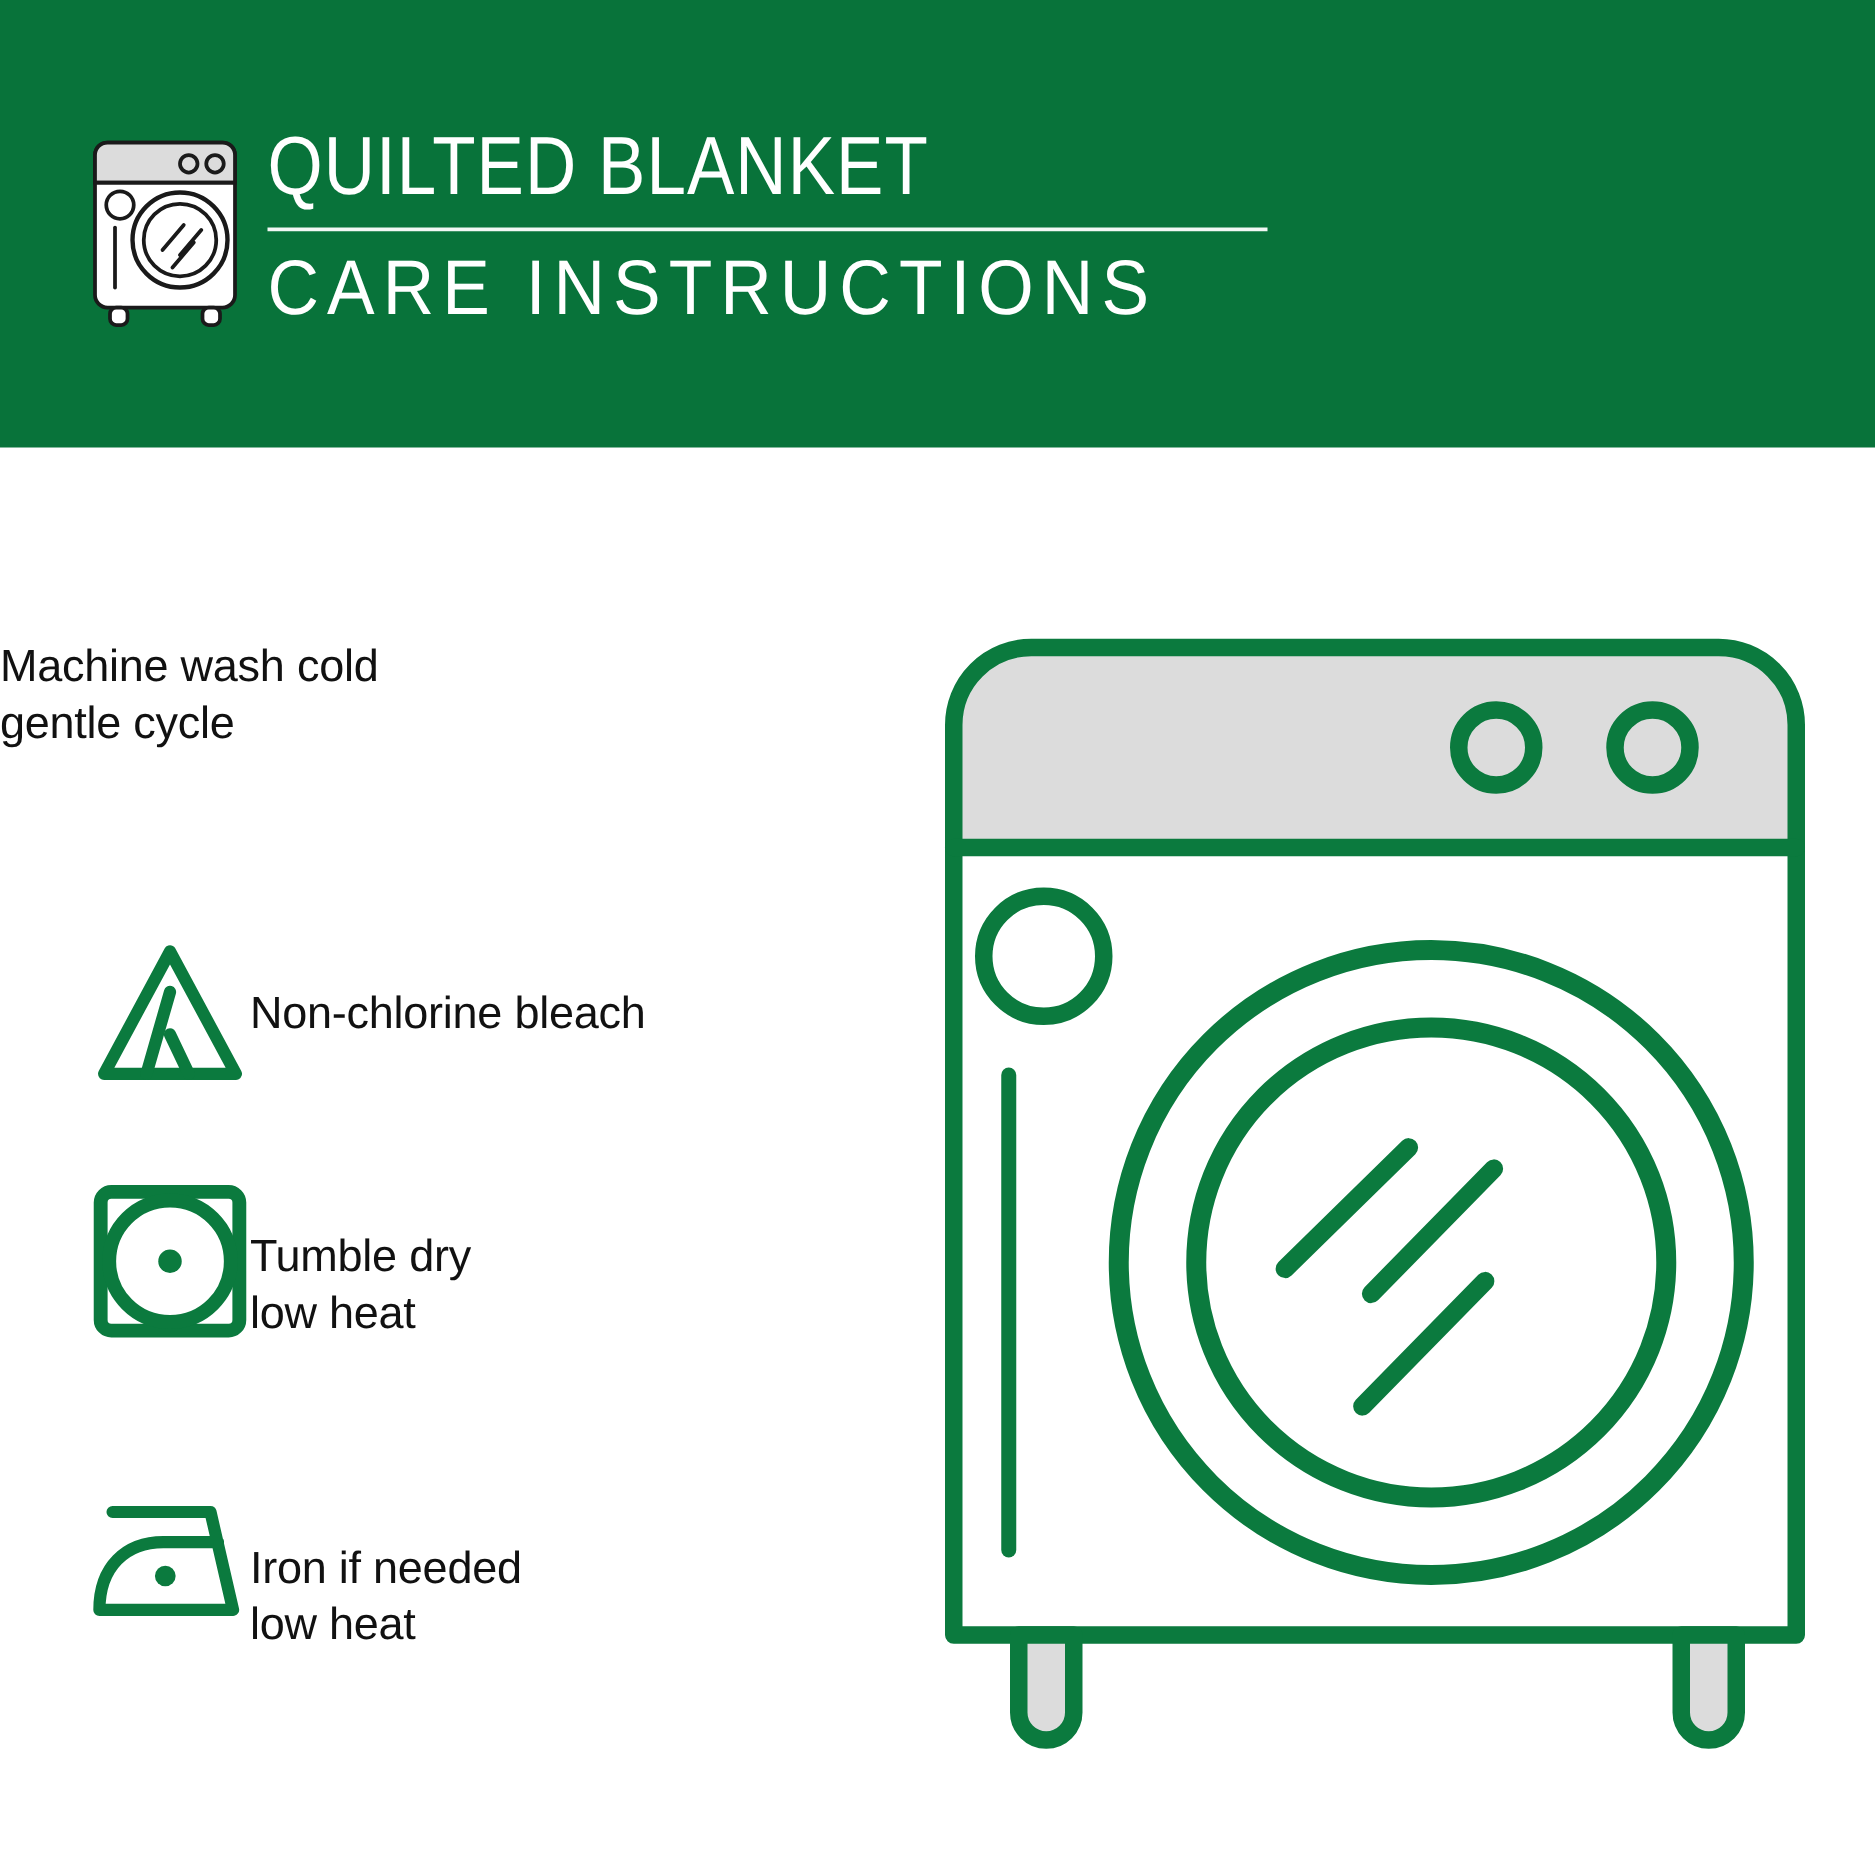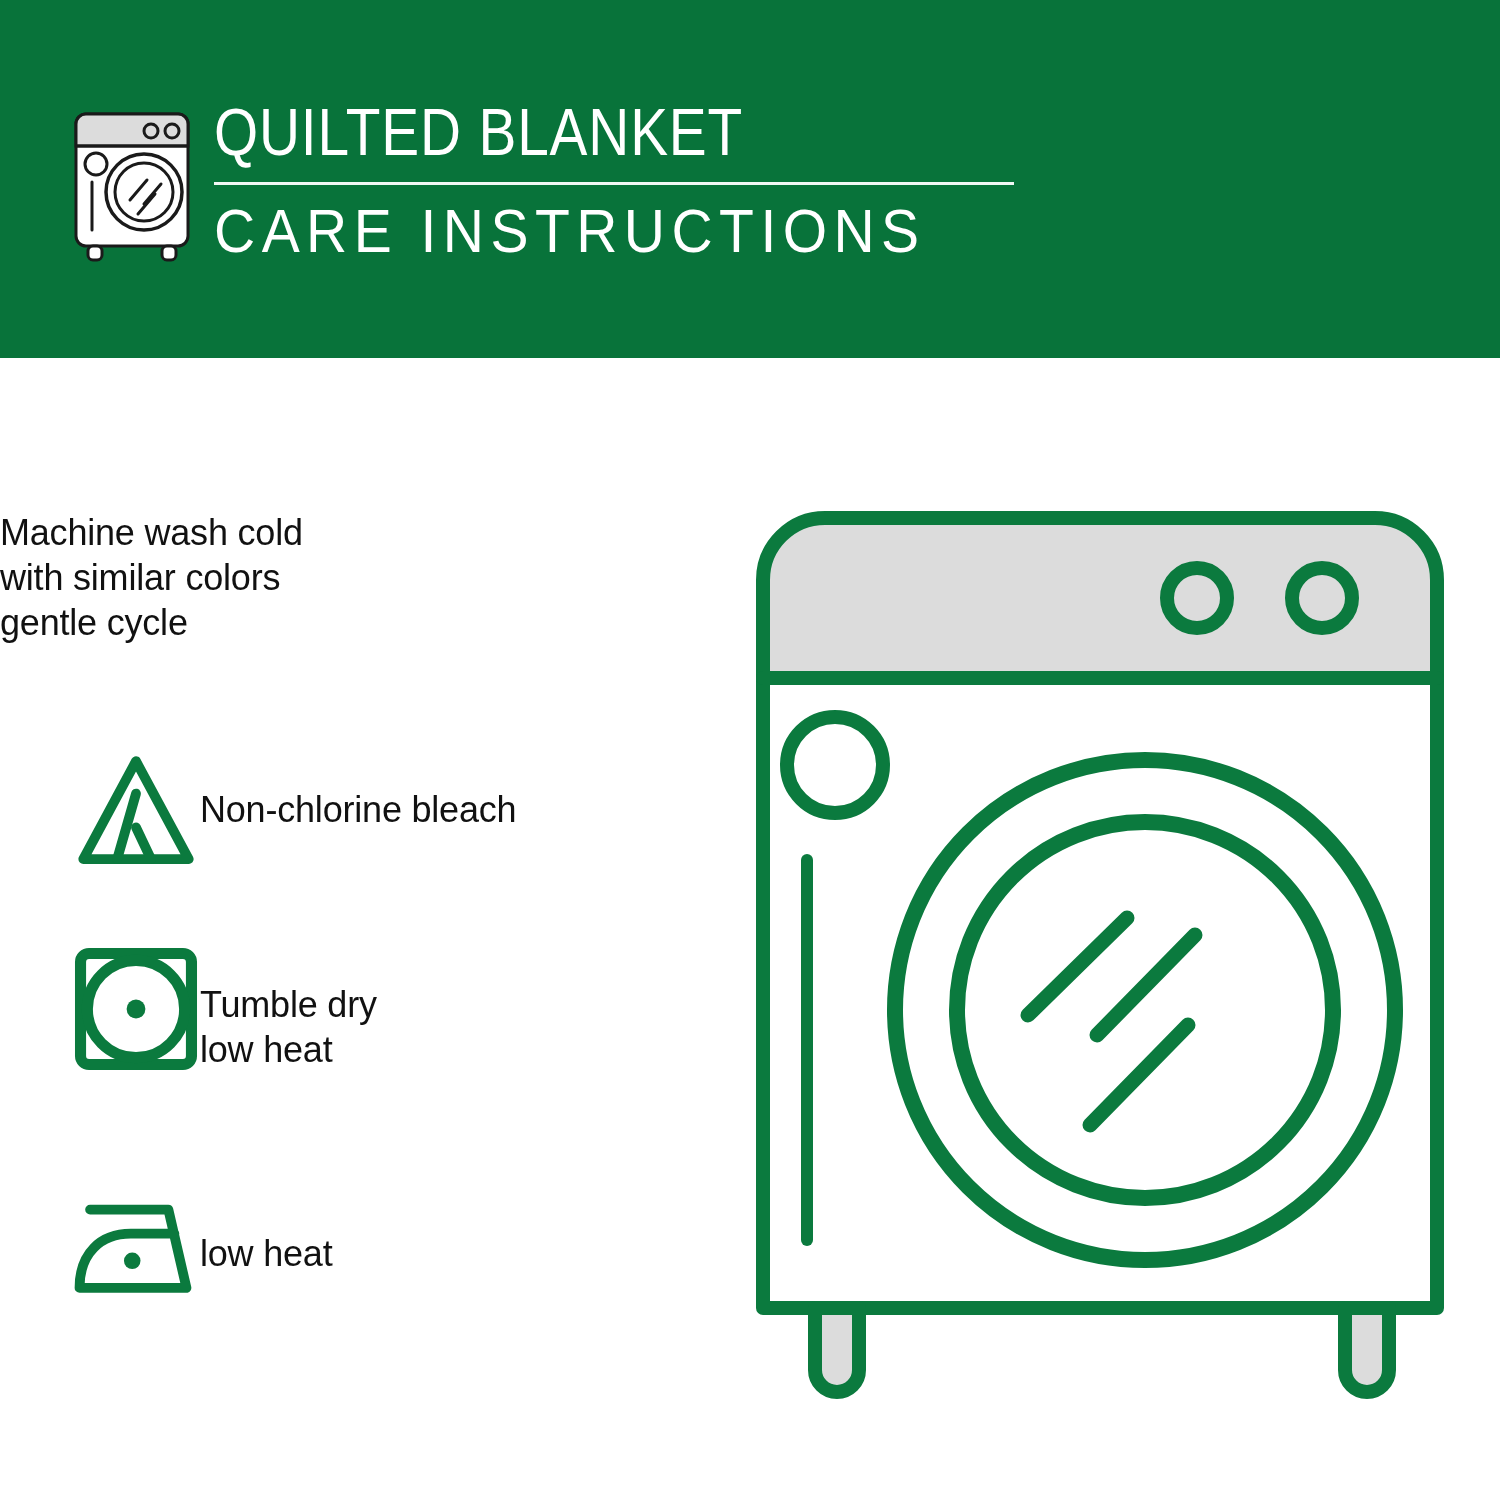--- a/index.html
+++ b/index.html
@@ -118,21 +118,20 @@
       <div class="title-sub">CARE INSTRUCTIONS</div>
     </div>
 
   </div>
 
   <div class="care-list">
 
     <div class="care-row row-0">
       <div class="care-text">
         <div>Machine wash cold</div>
-        <div>with similar colors</div>
         <div>gentle cycle</div>
       </div>
     </div>
 
     <div class="care-row row-1">
       <div class="care-icon">
         <svg viewBox="0 0 170 155" width="170" height="155" aria-hidden="true">
           <g fill="none" stroke="#0b7a3e" stroke-width="13" stroke-linecap="round" stroke-linejoin="round">
             <path d="M85 12 L155 142 L15 142 Z"></path>
             <line x1="60" y1="142" x2="85" y2="55"></line>
@@ -162,20 +161,21 @@
     <div class="care-row row-3">
       <div class="care-icon">
         <svg viewBox="0 0 170 130" width="170" height="130" aria-hidden="true">
           <g fill="none" stroke="#0b7a3e" stroke-width="13" stroke-linecap="round" stroke-linejoin="round">
             <path d="M24 14 L128 14 L152 118 L10 118 C10 72 38 46 78 46 L136 46"></path>
           </g>
           <circle cx="80" cy="82" r="11" fill="#0b7a3e"></circle>
         </svg>
       </div>
       <div class="care-text">
+        <div>Iron if needed</div>
         <div>low heat</div>
       </div>
     </div>
 
   </div>
 
   <div class="machine">
     <svg viewBox="0 0 710 910" width="710" height="910" aria-hidden="true">
       <g stroke="#0b7a3e" fill="none" stroke-linecap="round" stroke-linejoin="round">
 

